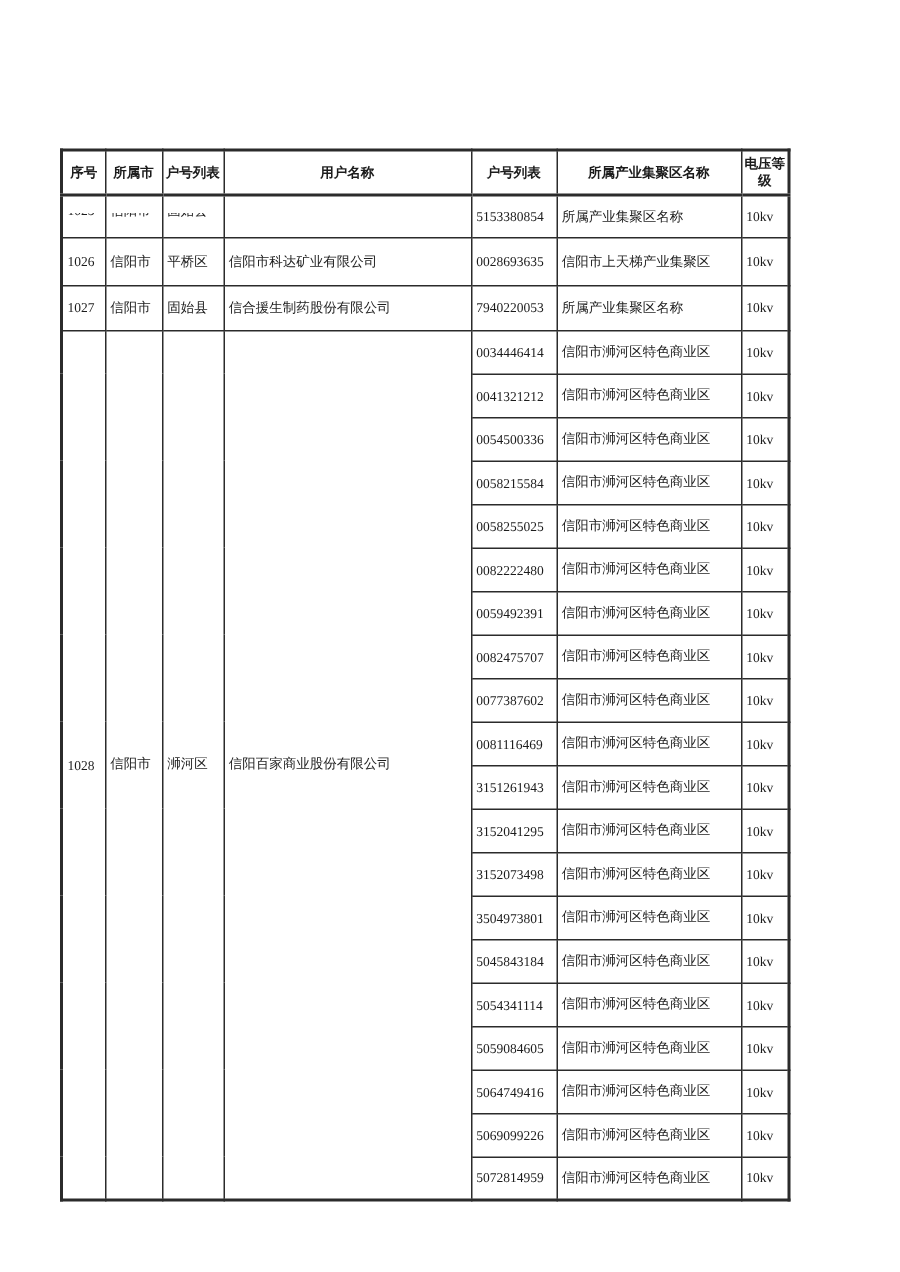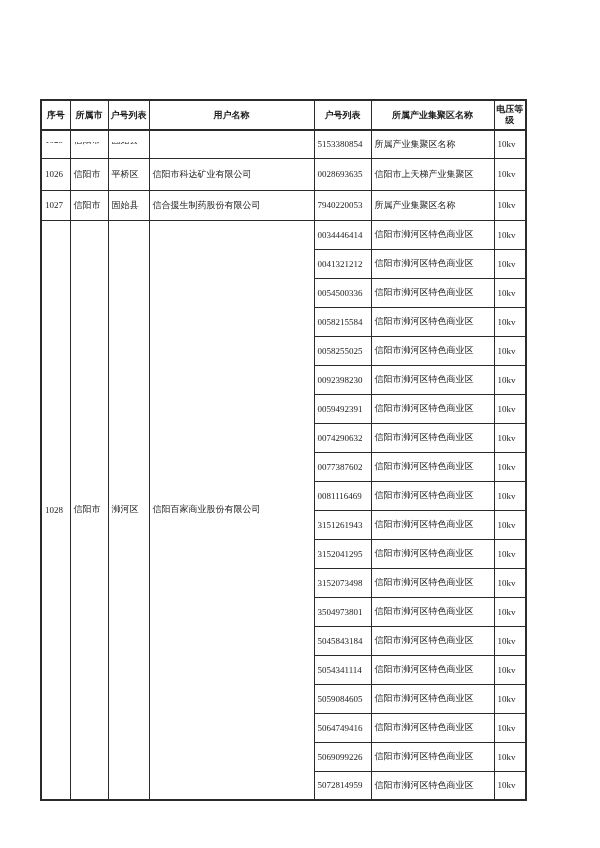--- a/index.html
+++ b/index.html
@@ -166,31 +166,31 @@
             <td>0058215584</td>
             <td>信阳市浉河区特色商业区</td>
             <td>10kv</td>
           </tr>
           <tr class="g1028">
             <td>0058255025</td>
             <td>信阳市浉河区特色商业区</td>
             <td>10kv</td>
           </tr>
           <tr class="g1028">
-            <td>0092398230</td>
+            <td>0082222480</td>
             <td>信阳市浉河区特色商业区</td>
             <td>10kv</td>
           </tr>
           <tr class="g1028">
             <td>0059492391</td>
             <td>信阳市浉河区特色商业区</td>
             <td>10kv</td>
           </tr>
           <tr class="g1028">
-            <td>0074290632</td>
+            <td>0082475707</td>
             <td>信阳市浉河区特色商业区</td>
             <td>10kv</td>
           </tr>
           <tr class="g1028">
             <td>0077387602</td>
             <td>信阳市浉河区特色商业区</td>
             <td>10kv</td>
           </tr>
           <tr class="g1028">
             <td>0081116469</td>

